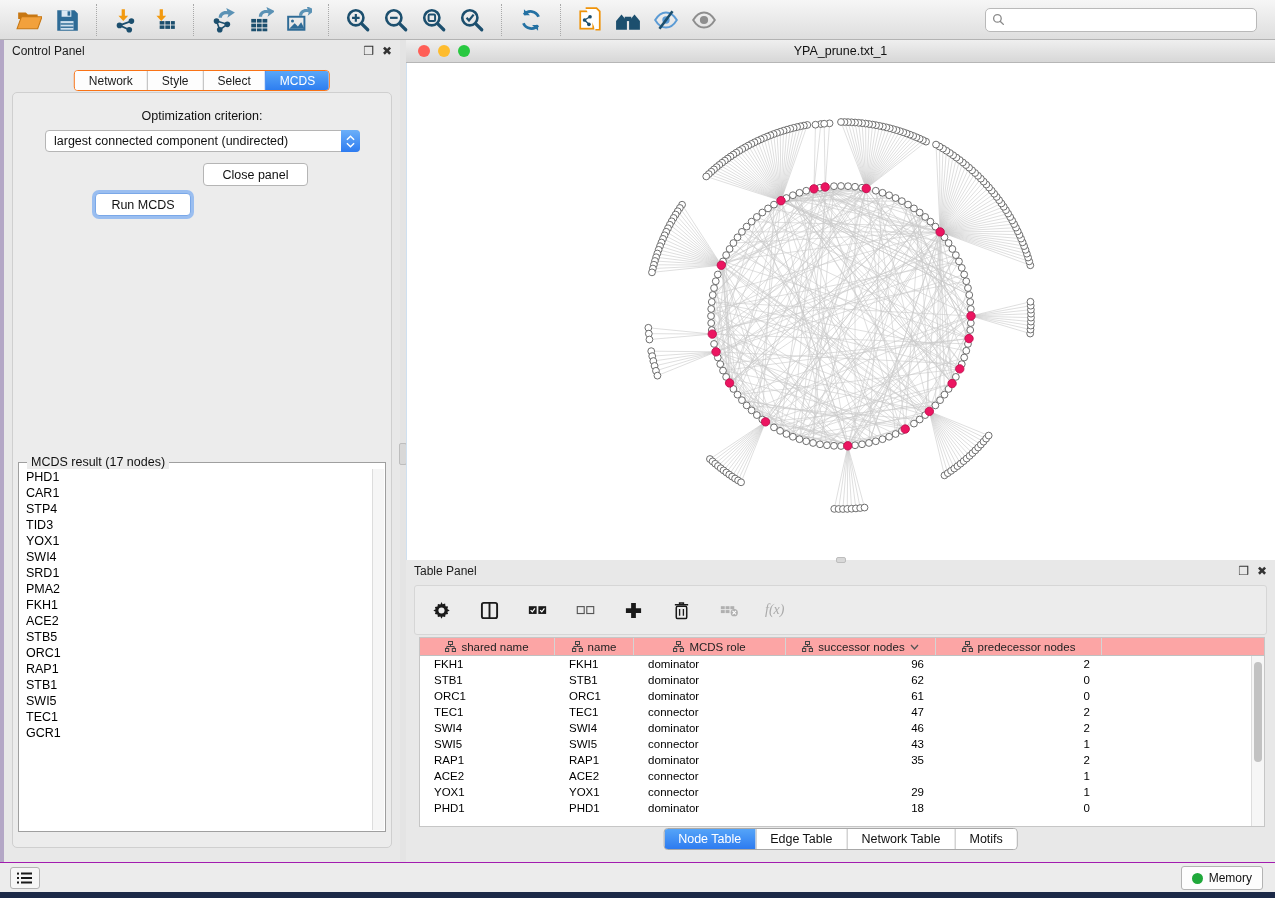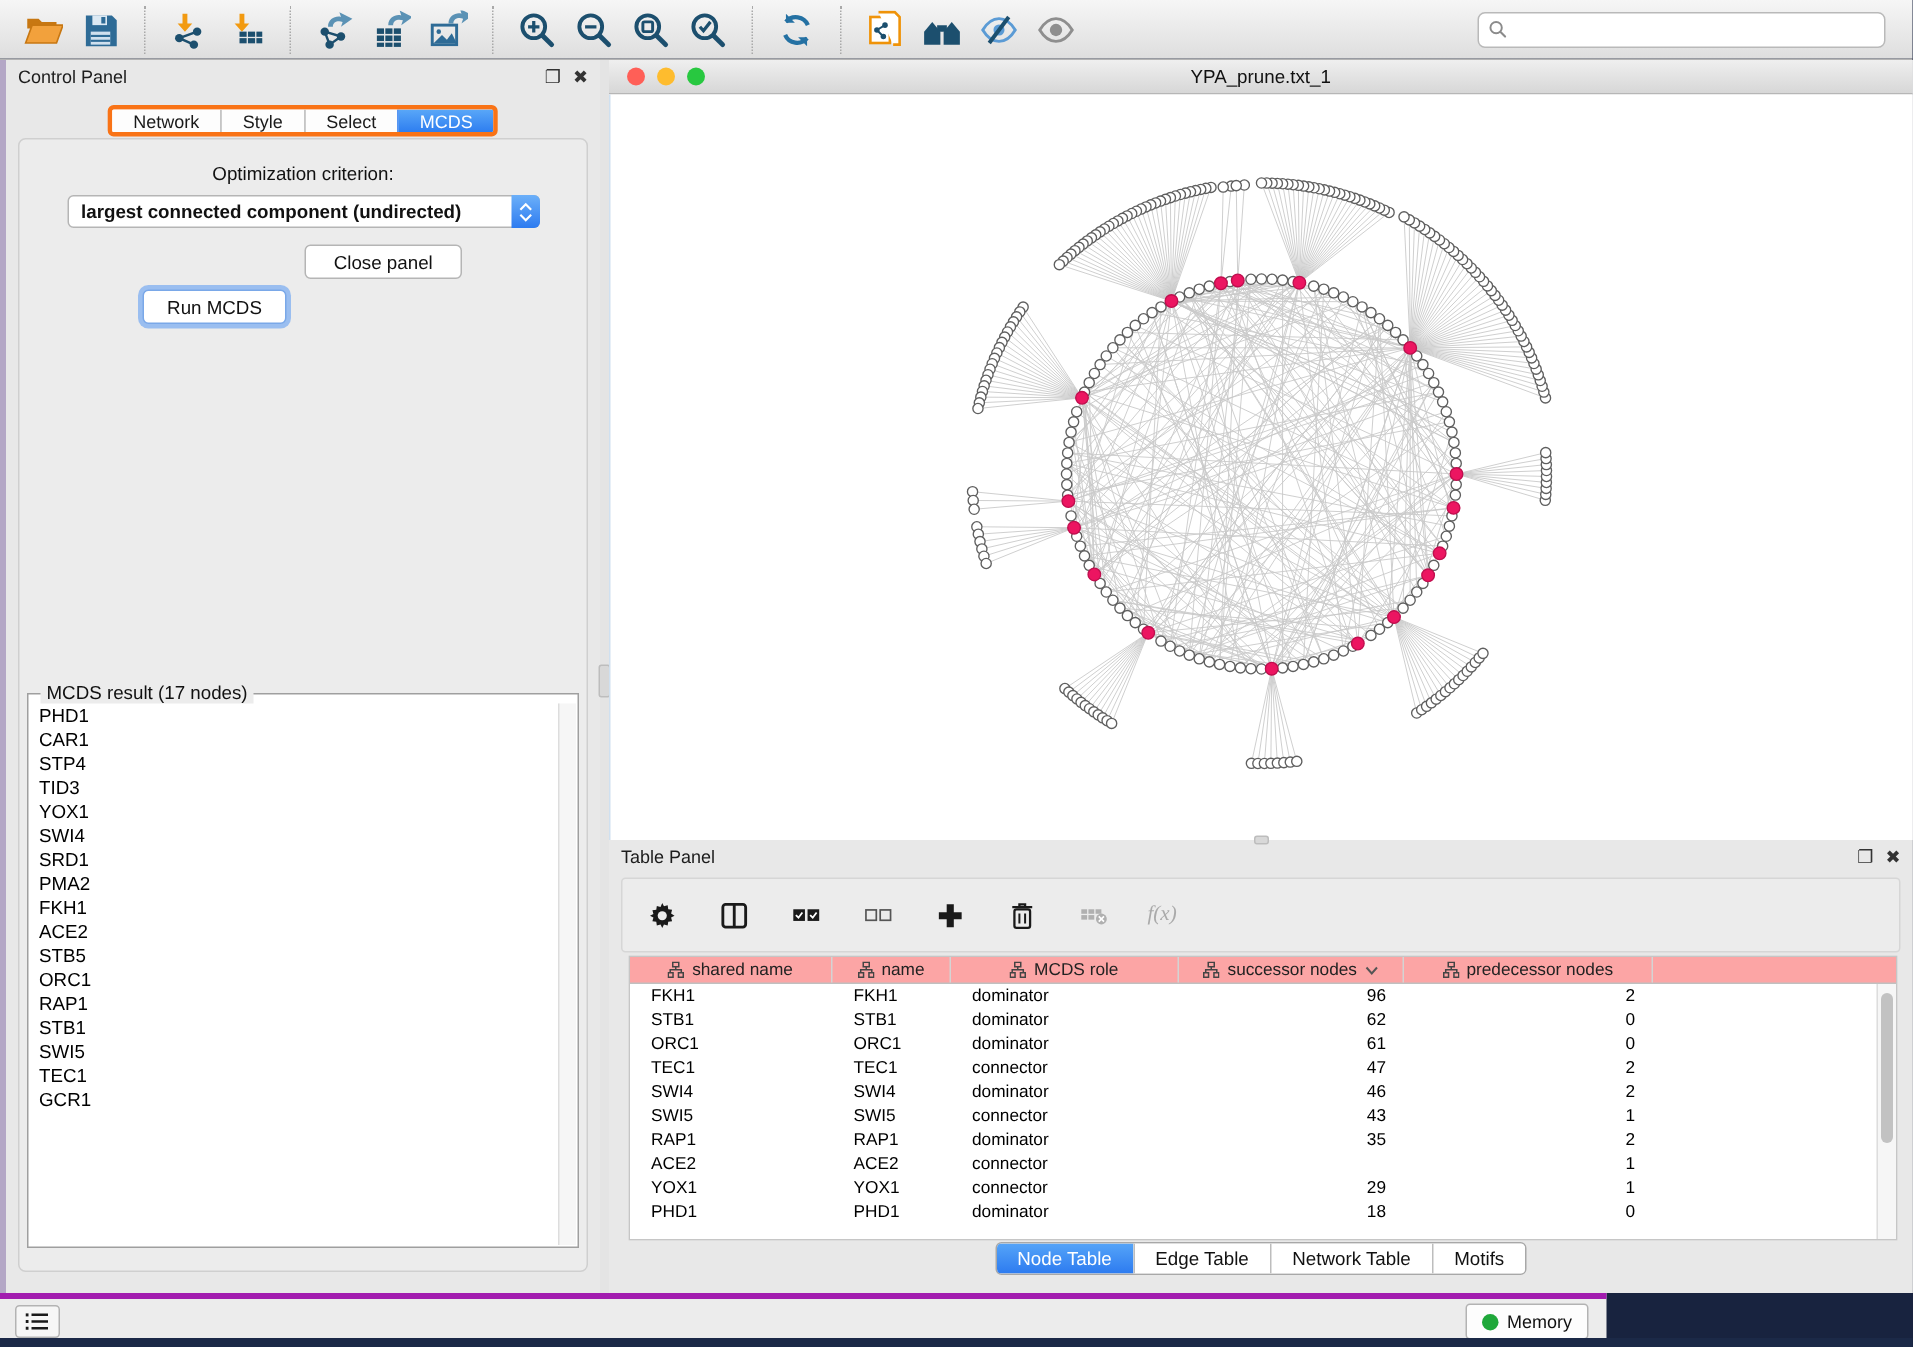--- a/index.html
+++ b/index.html
@@ -28,28 +28,28 @@
   
   .control-panel { position:absolute; left:4px; top:0; width:396px; height:822px; background:#e8e8e8; }
   .panel-titlebar { position:absolute; left:0; top:0; right:0; height:22px;
     display:flex; align-items:center; padding:0 8px; }
   .panel-title { font-size:12px; color:#1c1c1c; }
   .panel-ctrls { margin-left:auto; display:flex; gap:8px; align-items:center; }
   .panel-ctrl { font-size:12px; color:#333; line-height:1; cursor:default; }
   .cp-inner { position:absolute; left:8px; right:8px; top:52px; bottom:14px;
     background:#ececec; border:1px solid #cfcfcf; border-radius:5px; }
   .cp-tabs { position:absolute; left:50%; transform:translateX(-50%); top:30px; height:21px;
-    display:flex; border:3px solid #f97316; border-radius:4px; overflow:hidden; background:#fdfdfd; z-index:3; }
+    display:flex; border:1px solid #f97316; border-radius:4px; overflow:hidden; background:#fdfdfd; z-index:3; }
   .cp-tab { padding:0 14px; font-size:12px; color:#1a1a1a; display:flex; align-items:center;
     border-left:1px solid #b8b8b8; background:#fdfdfd; cursor:default; }
   .cp-tab:first-child { border-left:none; }
   .cp-tab.sel { background:linear-gradient(#59a7f8,#2e7ef0); color:#fff; border-left-color:#2e7ef0; }
   .opt-label { position:absolute; left:0; right:0; top:69px; text-align:center; font-size:12.5px; color:#111; }
   .cp-select { position:absolute; left:41px; top:90px; width:315px; height:22px; background:#fff;
-    border:1px solid #b5b5b5; border-radius:4px; display:flex; align-items:center; font-size:12.5px; color:#111;font-weight:bold; }
+    border:1px solid #b5b5b5; border-radius:4px; display:flex; align-items:center; font-size:12.5px; color:#111; }
   .cp-select .val { flex:1; padding-left:8px; white-space:nowrap; overflow:hidden; }
   .cp-select .stepper { width:19px; height:22px; margin:-1px -1px -1px 0; border-radius:0 4px 4px 0;
     background:linear-gradient(#6cb0f9,#2d7bf0); display:flex; flex-direction:column;
     align-items:center; justify-content:center; gap:1px; }
   .stepper svg { width:9px; height:6px; }
   .cp-btn { position:absolute; height:23px; background:#fff; border:1px solid #b5b5b5; border-radius:4px;
     font-size:12.5px; color:#111; display:flex; align-items:center; justify-content:center; cursor:default; }
   .btn-run { left:91px; top:123px; width:96px; box-shadow:0 0 0 3px rgba(88,153,244,.55); border-color:#7aa8e8;margin-top:30px; }
   .btn-close { left:199px; top:123px; width:105px; }
   .mcds-group { position:absolute; left:14px; top:422px; width:368px; height:370px;
@@ -98,22 +98,22 @@
   .t-scroll { position:absolute; right:0; top:18px; bottom:0; width:13px; background:#f6f6f6; border-left:1px solid #ddd; }
   .t-thumb { position:absolute; left:2px; right:2px; top:6px; height:100px; background:#c2c2c2; border-radius:5px; }
   .tp-tabs { position:absolute; left:50%; transform:translateX(-50%); top:268px; height:22px;
     display:flex; border:1px solid #a8a8a8; border-radius:4px; overflow:hidden; background:#fff; }
   .tp-tab { padding:0 14px; font-size:12.5px; color:#111; display:flex; align-items:center;
     border-left:1px solid #bdbdbd; background:#fff; cursor:default; }
   .tp-tab:first-child { border-left:none; }
   .tp-tab.sel { background:linear-gradient(#55a4f8,#2d7bf0); color:#fff; border-left-color:#2d7bf0; }
 
   
-  .statusbar { position:absolute; left:0; top:862px; width:1071px; height:30px;
-    background:#ececec; border-top:4px solid #a21caf; }
+  .statusbar { position:absolute; left:0; top:862px; width:1275px; height:30px;
+    background:#ececec; border-top:1px solid #a21caf; }
   .menu-btn { position:absolute; left:10px; top:4px; width:30px; height:22px; background:#f6f6f6;
     border:1px solid #b3b3b3; border-radius:3px; display:flex; align-items:center; justify-content:center; }
   .memory-btn { position:absolute; right:12px; top:3px; height:24px; padding:0 10px;
     background:#fdfdfd; border:1px solid #b3b3b3; border-radius:3px;
     display:flex; align-items:center; gap:6px; font-size:12px; color:#111; }
   .mem-dot { width:11px; height:11px; border-radius:50%; }
   .desktop-bottom { position:absolute; left:0; top:892px; width:1275px; height:6px;
     background:linear-gradient(90deg,#1c2b4d,#2a3a5e 30%,#17223d 60%,#263push 0); background-color:#1b2947; }
 </style>
 </head>

